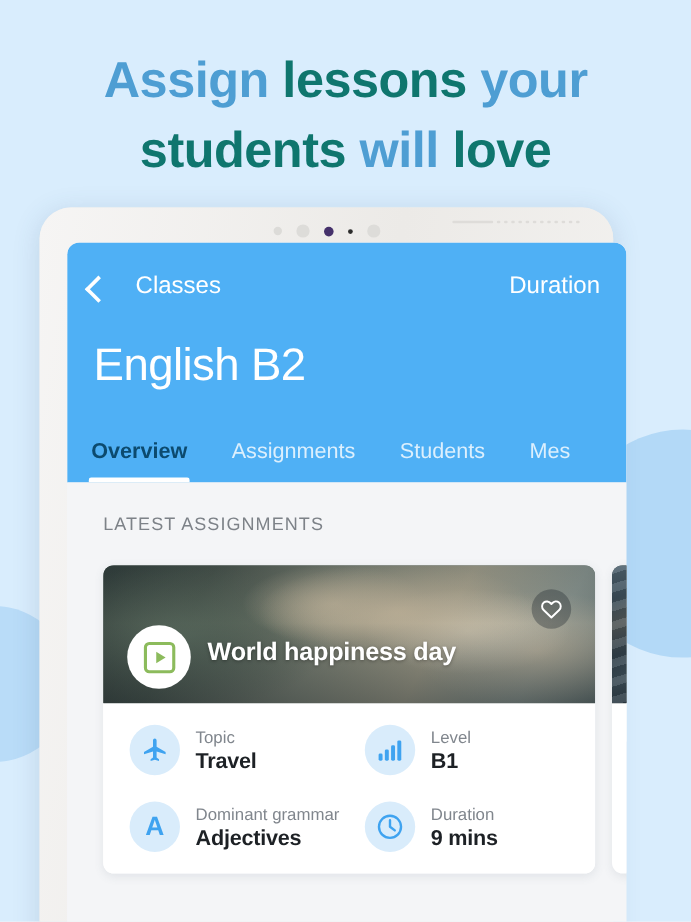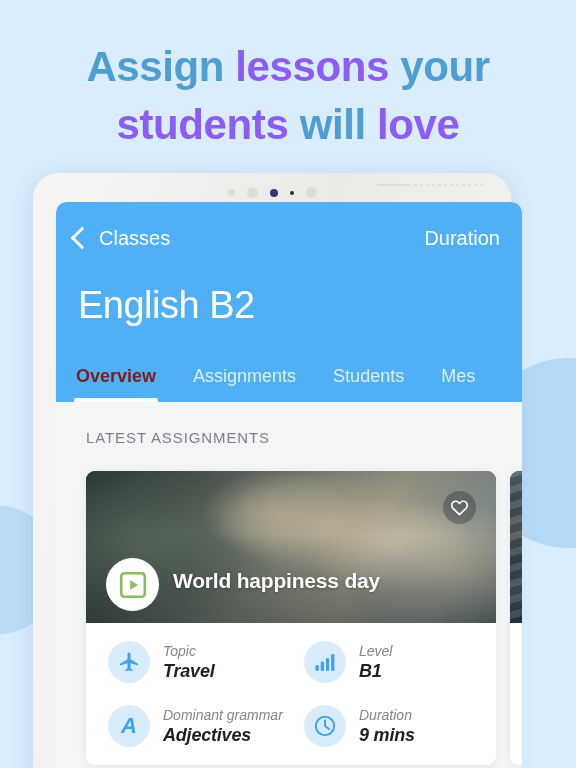--- a/index.html
+++ b/index.html
@@ -43,21 +43,21 @@
     top: 38px;
     left: 0;
     width: 576px;
     text-align: center;
     font-size: 42px;
     line-height: 58px;
     font-weight: bold;
     letter-spacing: -0.4px;
   }
   .hl-light { color: #4e9ed3; }
-  .hl-dark  { color: #8b5cf6; }
+  .hl-dark  { color: #0f766e; }
 
   
   #tablet {
     position: absolute;
     left: 33px;
     top: 173px;
     width: 478px;
     height: 620px;
     background: #efeeec;
     border-radius: 26px 26px 0 0;
@@ -123,22 +123,22 @@
   }
   #nav-bar {
     display: flex;
     align-items: center;
     justify-content: space-between;
     padding: 16px 22px 0 18px;
     height: 40px;
   }
   #back-button {
     display: flex;
-    align-items: center;
-    gap: 9px;
+    align-items: flex-end;
+    gap: 23px;
     color: #ffffff;
     cursor: pointer;
   }
   #back-chevron {
     display: block;
     width: 13px;
     height: 13px;
     border-left: 3.4px solid #fff;
     border-bottom: 3.4px solid #fff;
     transform: rotate(45deg);
@@ -171,21 +171,21 @@
   .tab {
     font-size: 18px;
     color: rgba(255,255,255,0.80);
     padding: 0 0 15px 0;
     margin-right: 37px;
     position: relative;
     cursor: pointer;
     flex: 0 0 auto;
   }
   .tab.active {
-    color: #7f1d1d;
+    color: #0c4a6e;
     font-weight: bold;
   }
   .tab.active::after {
     content: "";
     position: absolute;
     left: -2px; right: -2px; bottom: 0;
     height: 4px;
     background: #ffffff;
     border-radius: 2px 2px 0 0;
   }
@@ -217,21 +217,21 @@
     background: #ffffff;
     border-radius: 9px;
     box-shadow: 0 2px 8px rgba(80,100,120,0.11);
     overflow: hidden;
     flex: 0 0 auto;
   }
   .assignment-card.peek { width: 120px; }
 
   .card-media {
     position: relative;
-    height: 152px;
+    height: 115px;
     overflow: hidden;
     background: #4c5a58;
   }
   
   #card-photo-1 {
     position: absolute; inset: 0;
     background:
       radial-gradient(ellipse 46% 58% at 60% 34%, #d8c6a8 0%, rgba(216,198,168,0) 62%),
       radial-gradient(ellipse 30% 44% at 74% 48%, #e6dcc6 0%, rgba(230,220,198,0) 70%),
       radial-gradient(ellipse 26% 40% at 47% 28%, #c9bca0 0%, rgba(201,188,160,0) 72%),
@@ -301,21 +301,20 @@
   }
 
   
   .card-meta {
     padding: 18px 0 14px 0;
     background: #ffffff;
   }
   .meta-row {
     display: flex;
     padding: 0 0 22px 22px;
-    font-style: italic;
   }
   .meta-row:last-child { padding-bottom: 4px; }
   .meta-item {
     display: flex;
     align-items: center;
     gap: 13px;
     width: 196px;
     flex: 0 0 auto;
   }
   .meta-icon {

